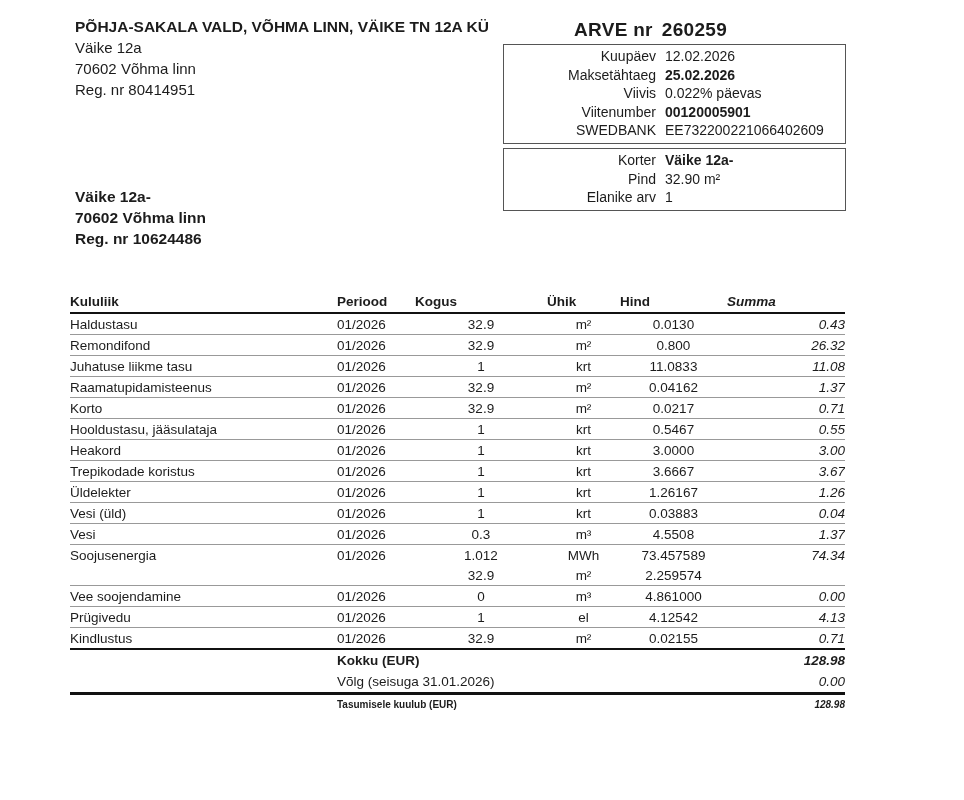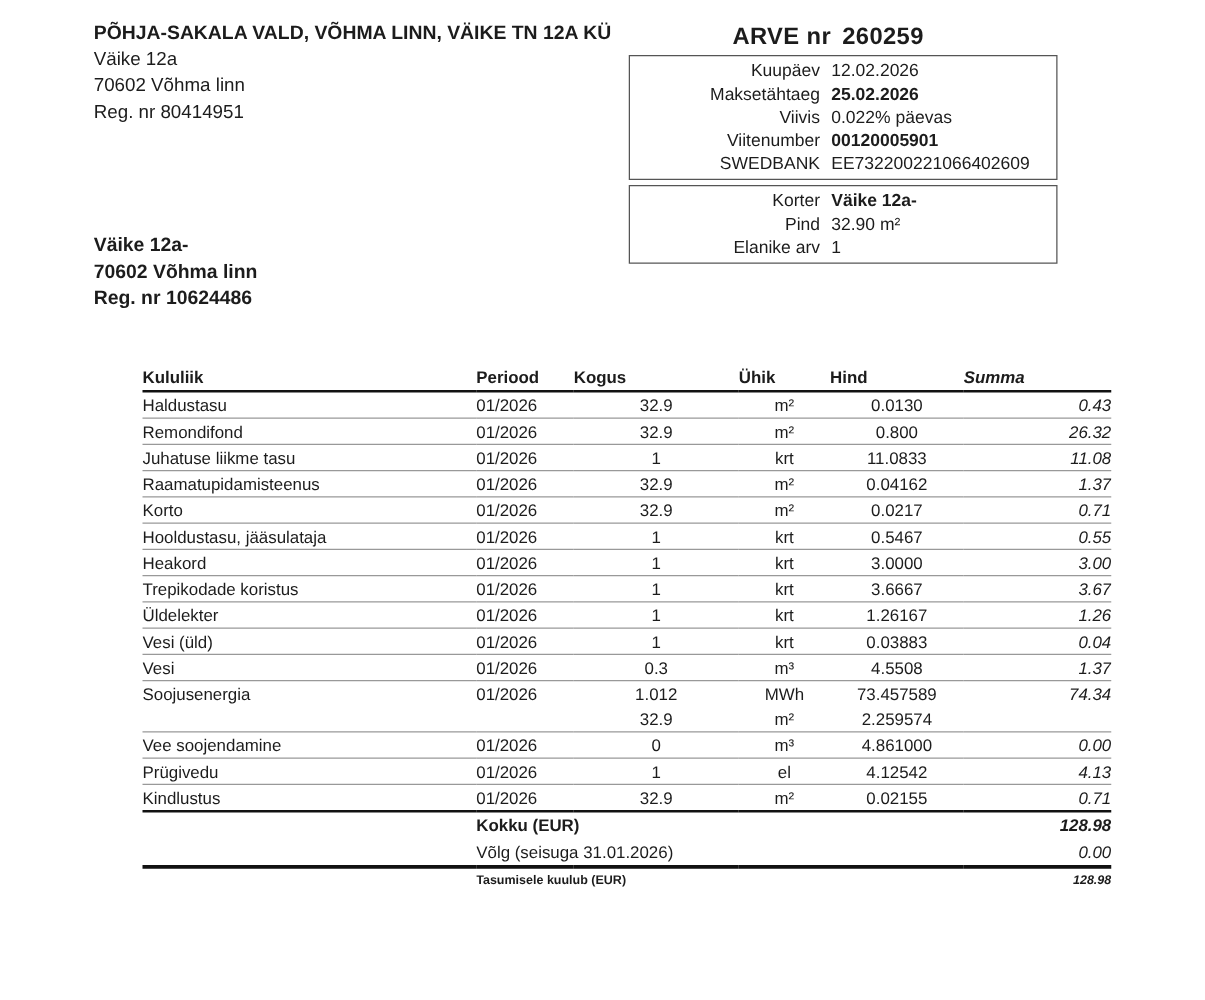--- a/index.html
+++ b/index.html
@@ -11,41 +11,41 @@
     position: relative;
     overflow: hidden;
   }
   .page { position: absolute; inset: 0; background: #fff; border-radius: 14px; }
 
   
   .sender { position: absolute; left: 75px; top: 16px; width: 445px; font-size: 15px; line-height: 21px; }
   .sender .sender-name { font-weight: bold; font-size: 15.5px; }
 
   
-  .title { position: absolute; left: 491px; top: 19px; width: 343px; text-align: center;
+  .title { position: absolute; left: 479px; top: 19px; width: 343px; text-align: center;
            font-size: 19px; font-weight: bold; letter-spacing: 0.3px; }
   .title .num { margin-left: 9px; }
 
   
   .box { position: absolute; left: 503px; width: 343px; border: 1px solid #555;
          padding: 2px 6px 3px 0; font-size: 14px; }
   .box.details { top: 44px; }
   .box.apartment { top: 148px; }
   .box-row { display: flex; line-height: 18.5px; }
   .box-label { width: 152px; text-align: right; flex: 0 0 auto; }
   .box-value { margin-left: 9px; white-space: nowrap; }
   .bold { font-weight: bold; }
 
   
   .recipient { position: absolute; left: 75px; top: 186px; font-size: 15.5px;
                font-weight: bold; line-height: 21px; }
 
   
   table.charges { position: absolute; left: 70px; top: 292px; width: 775px;
-                  border-collapse: collapse; table-layout: fixed; font-size: 13.5px; margin-left: 44px; }
+                  border-collapse: collapse; table-layout: fixed; font-size: 13.5px; }
   table.charges th { font-weight: bold; text-align: left; padding: 2px 0 3px 0;
                      border-bottom: 2px solid #111; white-space: nowrap; }
   table.charges td { padding: 2.5px 0; white-space: nowrap; overflow: hidden; }
   tr.rule td { border-bottom: 1px solid #999; }
   th.num, td.num { text-align: center; }
   th.unit, td.unit { padding-left: 9px; text-align: center; }
   th.summa, td.summa { text-align: right; padding-right: 9px; font-style: italic; }
   tr.thick2 td { border-top: 2px solid #111; }
   tr.thick3 td { border-top: 3px solid #111; }
   tr.total-row td { padding: 3px 0; }

